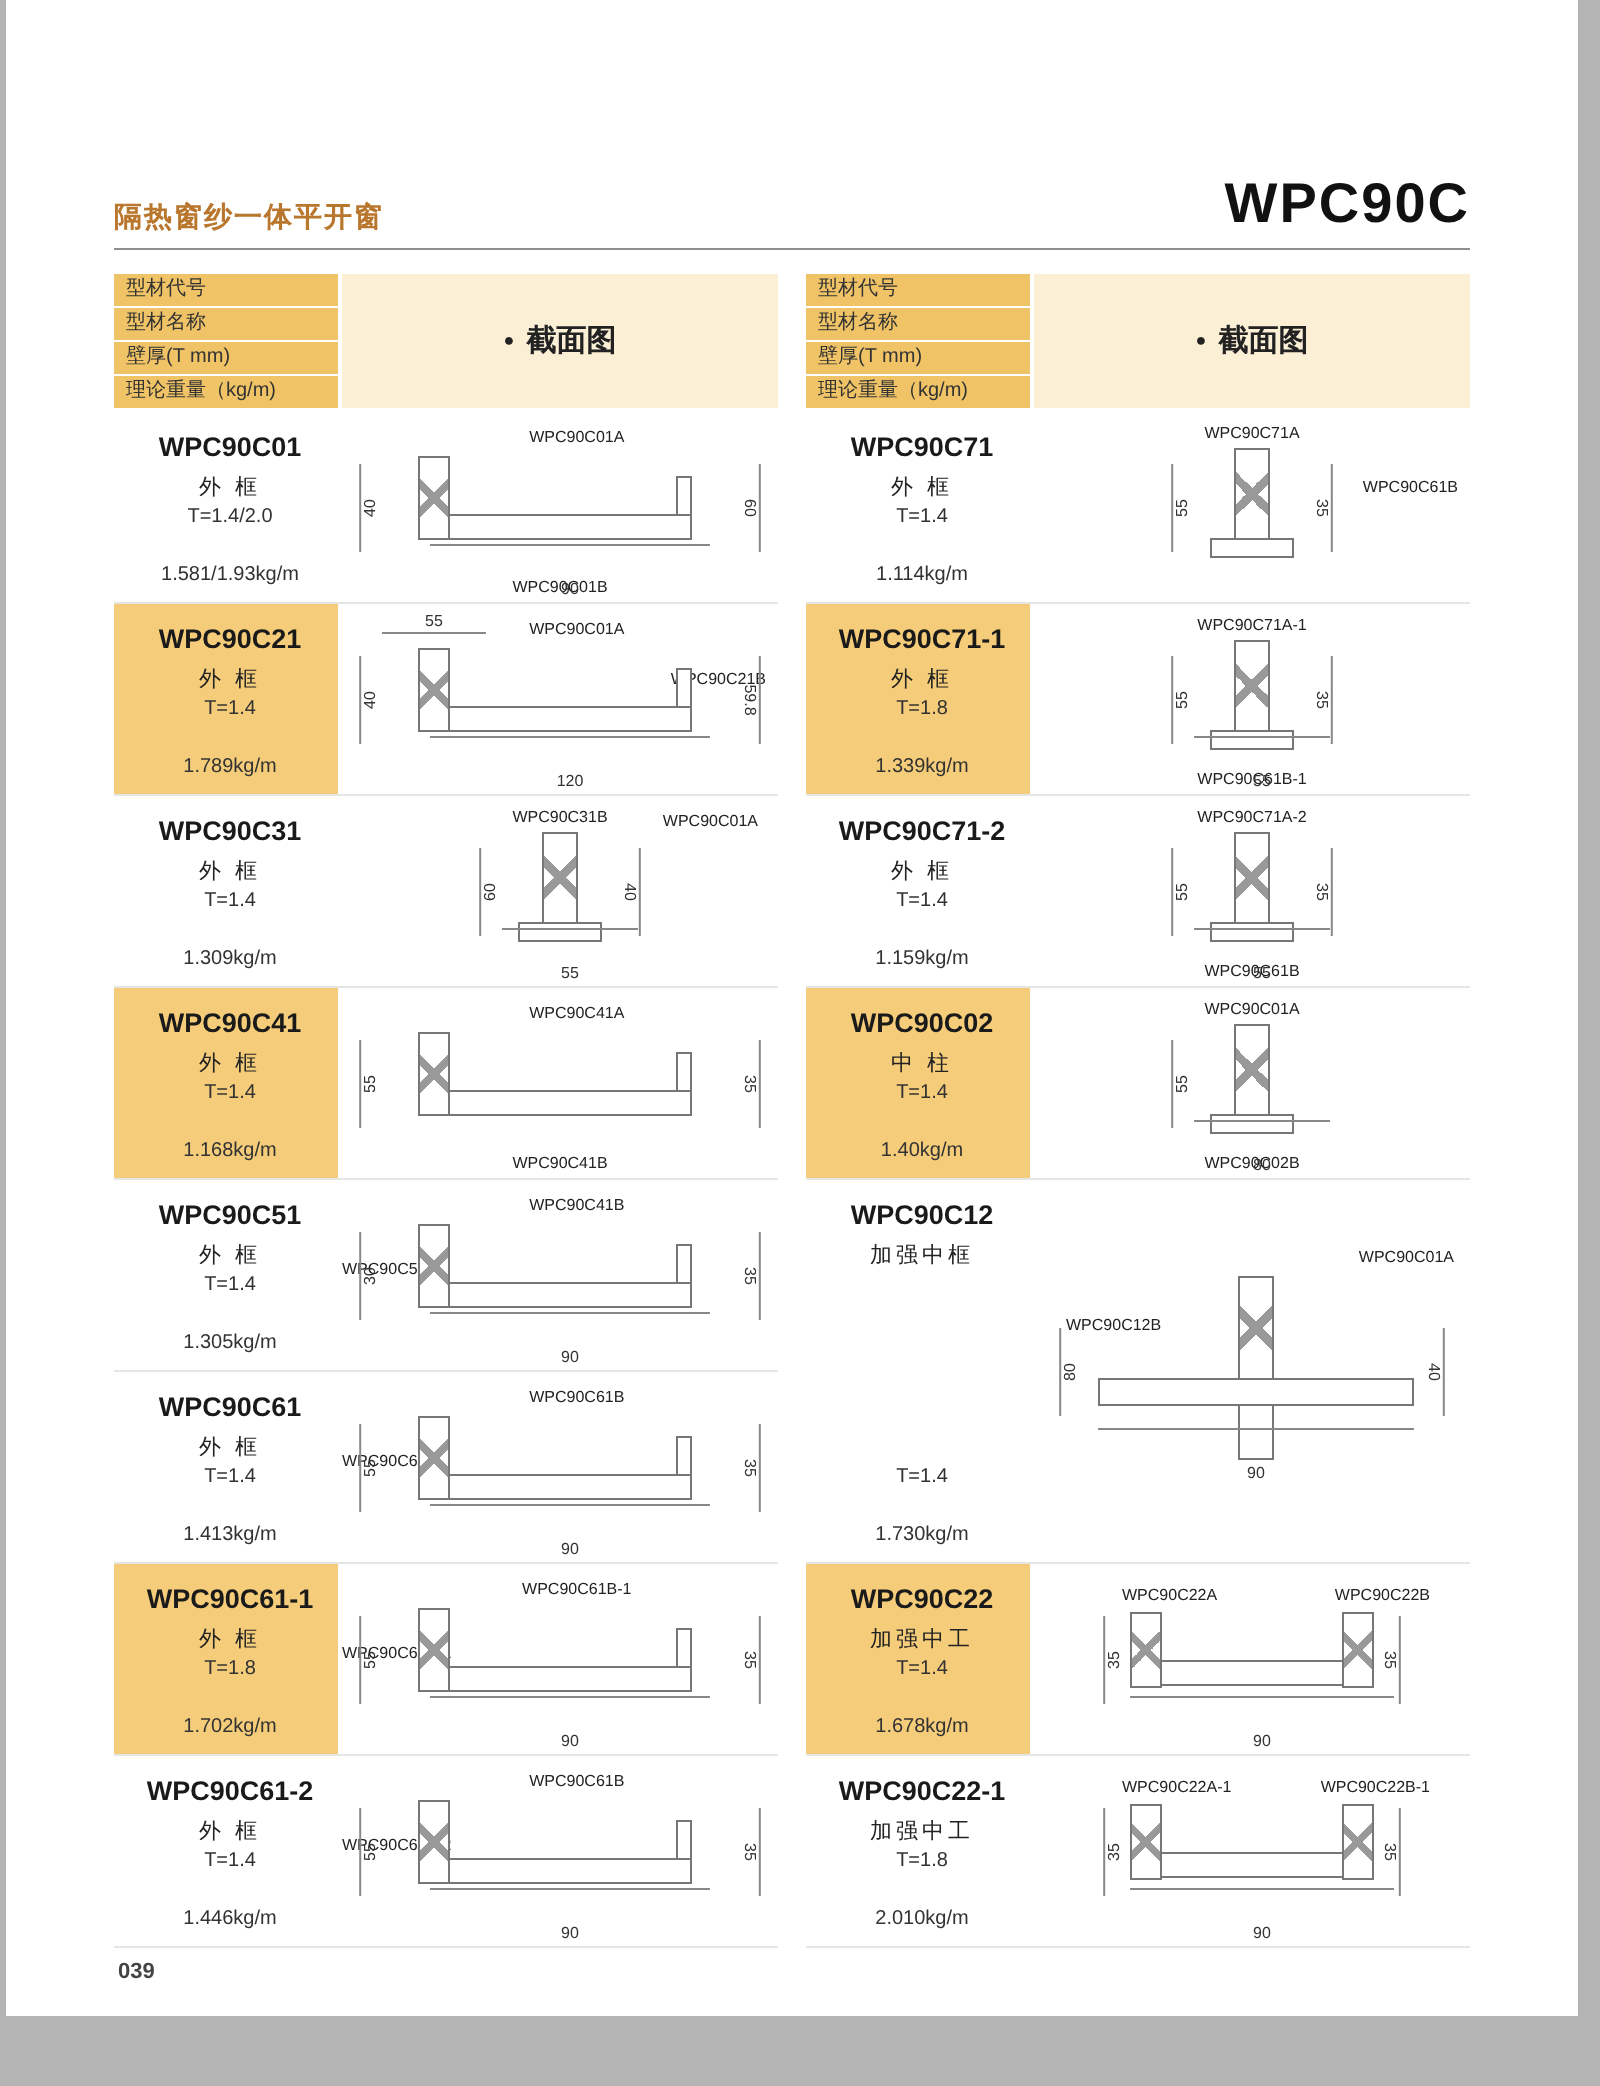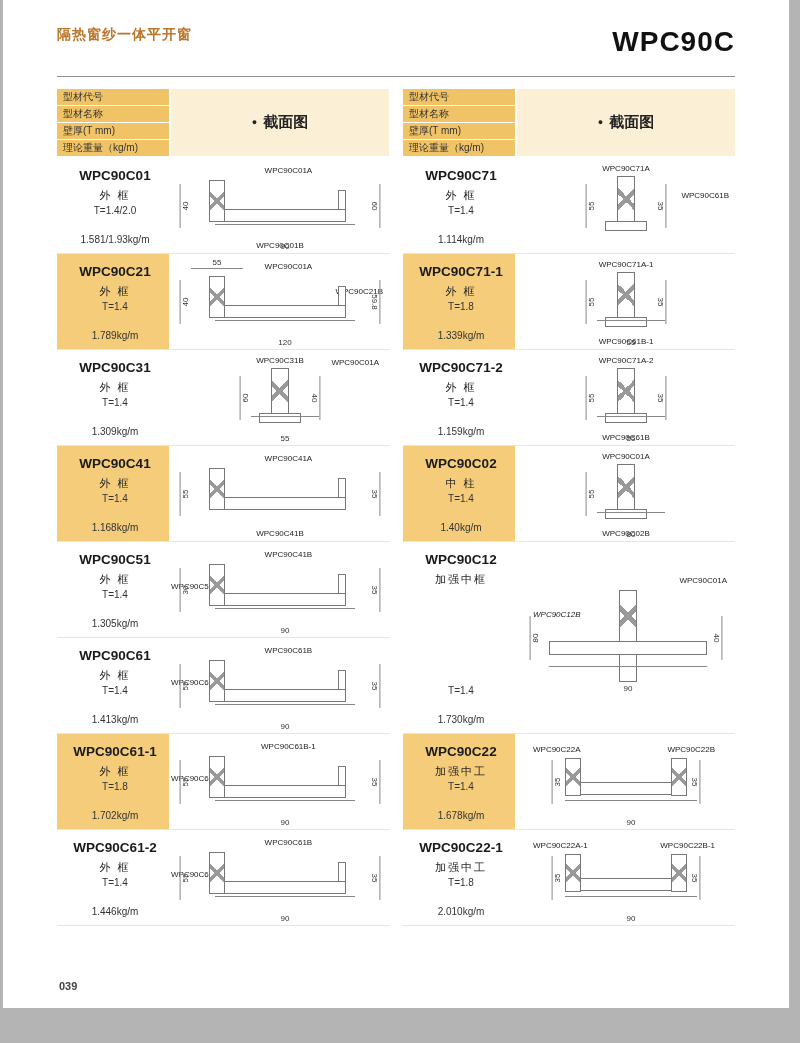--- a/index.html
+++ b/index.html
@@ -10,21 +10,21 @@
     position:relative;
     overflow:hidden;
   }
   .page {
     position:absolute; left:3px; top:0;
     width:786px; height:1008px;
     background:#ffffff;
     padding:26px 54px 0 54px;
   }
   
-  .page-header { display:flex; justify-content:space-between; align-items:flex-start; height:44px; }
+  .page-header { display:flex; justify-content:space-between; align-items:flex-end; height:44px;margin-top:48px; }
   .subtitle { color:#b9762d; font-weight:bold; font-size:14px; letter-spacing:1px; }
   .title { font-size:28px; font-weight:bold; color:#111; letter-spacing:1px; }
   .rule { border:none; border-top:1px solid #8f8f8f; margin:6px 0 12px 0; }
 
   
   .tables { display:flex; gap:14px; }
   .profile-table { flex:1; min-width:0; }
   .table-head { display:flex; gap:2px; margin-bottom:2px; }
   .head-labels { width:112px; display:flex; flex-direction:column; gap:1px; }
   .chip {
@@ -95,29 +95,29 @@
   .kind-double .dim-bottom   { left:44px; right:34px; }
   .kind-cross .dim-bottom    { left:28px; right:24px; bottom:26px; }
   .kind-cross .dim-left      { left:-8px; }
   .kind-cross .dim-right     { right:-8px; }
 
   
   .lbl { position:absolute; font-size:8px; color:#222; white-space:nowrap; }
   .lbl:empty { display:none; }
   .kind-arm-right .lbl-a { top:0; left:54%; transform:translateX(-50%); }
   .kind-vertical  .lbl-a { top:-2px; left:50%; transform:translateX(-50%); }
-  .kind-double    .lbl-a { top:3px; left:12px; }
+  .kind-double    .lbl-a { top:3px; left:40px; }
   .kind-cross     .lbl-a { top:20px; right:4px; }
 
   .bpos-bottom .lbl-b { bottom:-4px; left:50%; transform:translateX(-50%); }
   .bpos-top    .lbl-b { top:0; right:6px; }
   .bpos-left   .lbl-b { top:40%; left:-4px; }
   .bpos-mid    .lbl-b { top:32%; right:2px; }
   .kind-double .lbl-b { top:3px; right:16px; bottom:auto; left:auto; transform:none; }
-  .kind-cross.bpos-left .lbl-b { top:54px; left:12px;font-style:italic; }
+  .kind-cross.bpos-left .lbl-b { top:54px; left:12px; }
 
   
   .page-number { position:absolute; left:56px; bottom:16px; font-size:11px; font-weight:bold; color:#444; }
 </style>
 </head>
 <body>
 
 <div class="page">
   <header class="page-header">
     <div class="subtitle">隔热窗纱一体平开窗</div>

